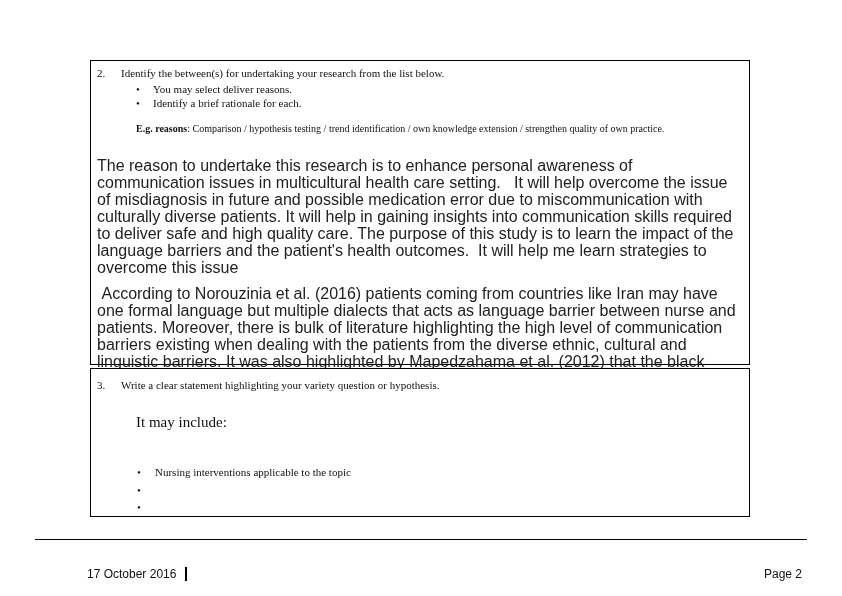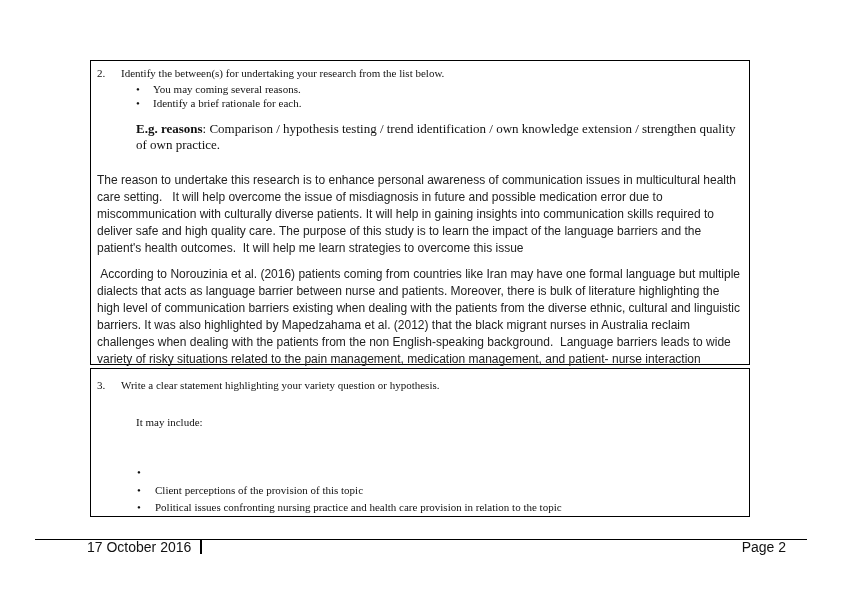--- a/index.html
+++ b/index.html
@@ -40,116 +40,115 @@
     color: #111;
   }
   ul.tight { margin: 2px 10px 0 45px; line-height: 13.5px; }
   ul.loose { margin: 34px 10px 0 46px; line-height: 17.5px; }
   .serif-list li { display: flex; }
   .bullet-marker { display: inline-block; width: 17px; flex-shrink: 0; }
   ul.loose .bullet-marker { width: 18px; }
 
   .example {
     margin: 11px 10px 0 45px;
-    font-size: 13px;
+    font-size: 10px;
     line-height: 15.5px;
     color: #111;
   }
   .example b { font-weight: bold; }
 
   .answer {
     font-family: "Liberation Sans", sans-serif;
-    font-size: 12px;
+    font-size: 16px;
     line-height: 17px;
     color: #222;
     margin: 9px 5px 0 6px;
     white-space: pre-wrap;
   }
   .answer.first { margin-top: 20px; }
 
   .include-line {
     margin: 22px 10px 0 45px;
-    font-size: 11px;
+    font-size: 15px;
     line-height: 15px;
     color: #111;
   }
 
   .footer-rule {
     position: absolute;
     left: 35px;
     top: 539px;
     width: 772px;
     height: 0;
     border-top: 1.2px solid #000;
   }
   .footer {
     position: absolute;
     left: 35px;
-    top: 540px;
+    top: 565px;
     width: 772px;
     height: 16px;
     display: flex;
-    align-items: flex-start;
+    align-items: flex-end;
     font-family: "Liberation Sans", sans-serif;
-    font-size: 14px;
+    font-size: 12px;
     line-height: 14px;
     color: #111;
   }
   .f-date { margin-left: 52px; }
   .f-bar {
     width: 1.5px;
     height: 14px;
     background: #000;
     margin-left: 9px;
     flex-shrink: 0;
   }
-  .f-page { margin-left: auto; margin-right: 21px; }
+  .f-page { margin-left: auto; margin-right: 5px; }
 </style>
 </head>
 <body>
 
 <div class="page">
 
   <section class="qbox qbox-2">
     <div class="q-row">
       <span class="q-num">2.</span>
       <span class="q-prompt">Identify the between(s) for undertaking your research from the list below.</span>
     </div>
     <ul class="serif-list tight">
       <li>
         <span class="bullet-marker">•</span>
-        <span>You may coming several reasons.</span>
+        <span>You may select deliver reasons.</span>
       </li>
       <li>
         <span class="bullet-marker">•</span>
         <span>Identify a brief rationale for each.</span>
       </li>
     </ul>
     <p class="example"><b>E.g. reasons</b><span>: Comparison / hypothesis testing / trend identification / own knowledge extension / strengthen quality of own practice.</span></p>
     <p class="answer first">The reason to undertake this research is to enhance personal awareness of communication issues in multicultural health care setting.   It will help overcome the issue of misdiagnosis in future and possible medication error due to miscommunication with culturally diverse patients. It will help in gaining insights into communication skills required to deliver safe and high quality care. The purpose of this study is to learn the impact of the language barriers and the patient's health outcomes.  It will help me learn strategies to overcome this issue</p>
     <p class="answer"> According to Norouzinia et al. (2016) patients coming from countries like Iran may have one formal language but multiple dialects that acts as language barrier between nurse and patients. Moreover, there is bulk of literature highlighting the high level of communication barriers existing when dealing with the patients from the diverse ethnic, cultural and linguistic barriers. It was also highlighted by Mapedzahama et al. (2012) that the black migrant nurses in Australia reclaim challenges when dealing with the patients from the non English-speaking background.  Language barriers leads to wide variety of risky situations related to the pain management, medication management, and patient- nurse interaction concerning diagnosis, fluid-balance management as well as risk communication and acute situations (van Rosse et al. 2016).</p>
   </section>
 
   <section class="qbox qbox-3">
     <div class="q-row">
       <span class="q-num">3.</span>
       <span class="q-prompt">Write a clear statement highlighting your variety question or hypothesis.</span>
     </div>
     <p class="include-line">It may include:</p>
     <ul class="serif-list loose">
       <li>
         <span class="bullet-marker">•</span>
+        <span>Nursing interventions applicable to the topic</span>
       </li>
       <li>
         <span class="bullet-marker">•</span>
-        <span>Client perceptions of the provision of this topic</span>
       </li>
       <li>
         <span class="bullet-marker">•</span>
-        <span>Political issues confronting nursing practice and health care provision in relation to the topic</span>
       </li>
     </ul>
   </section>
 
   <div class="footer-rule"></div>
   <div class="footer">
     <span class="f-date">17 October 2016</span>
     <span class="f-bar"></span>
     <span class="f-page">Page 2</span>
   </div>

